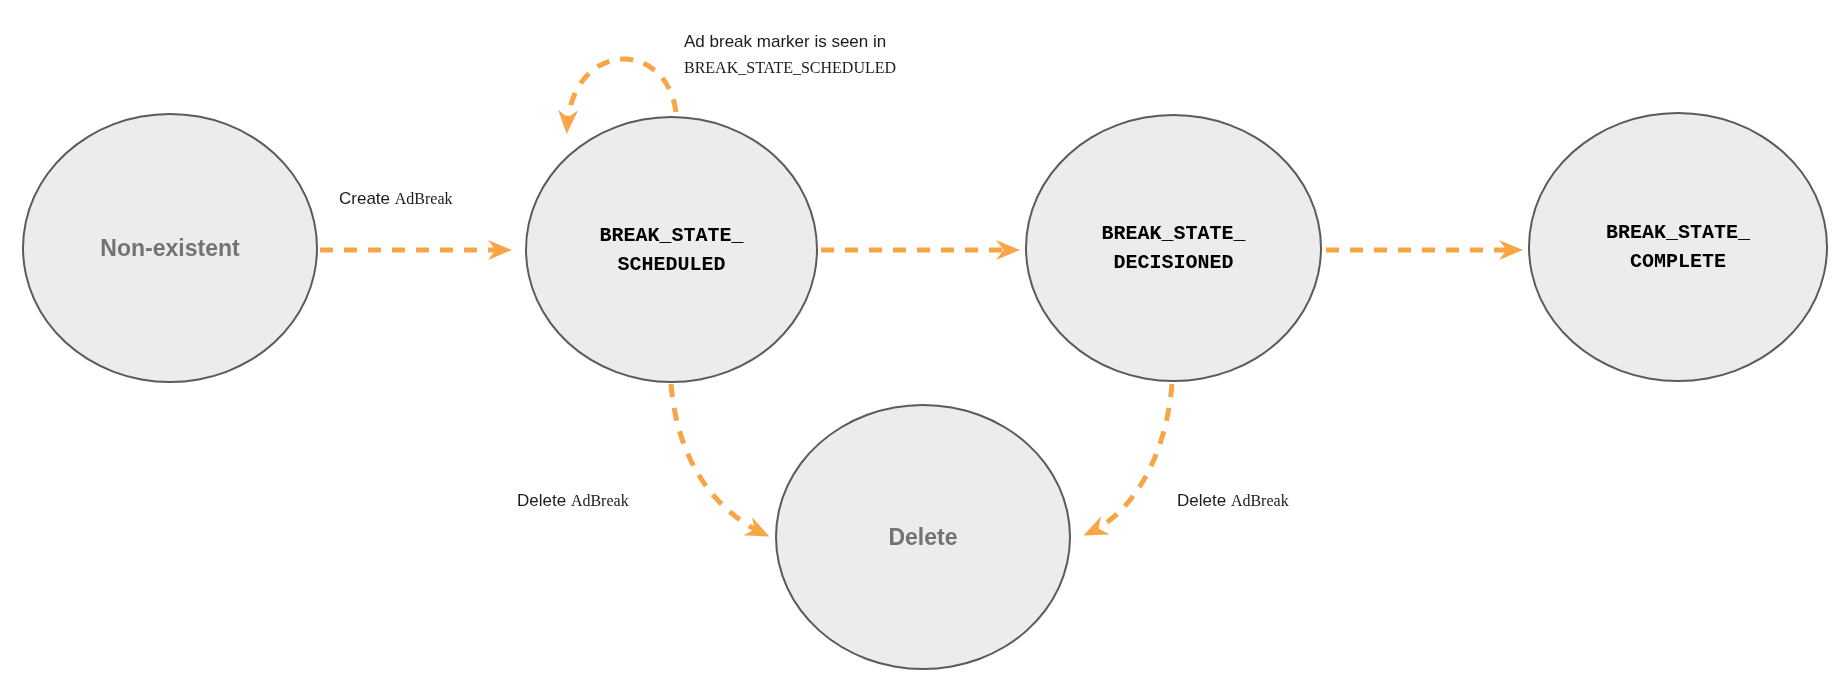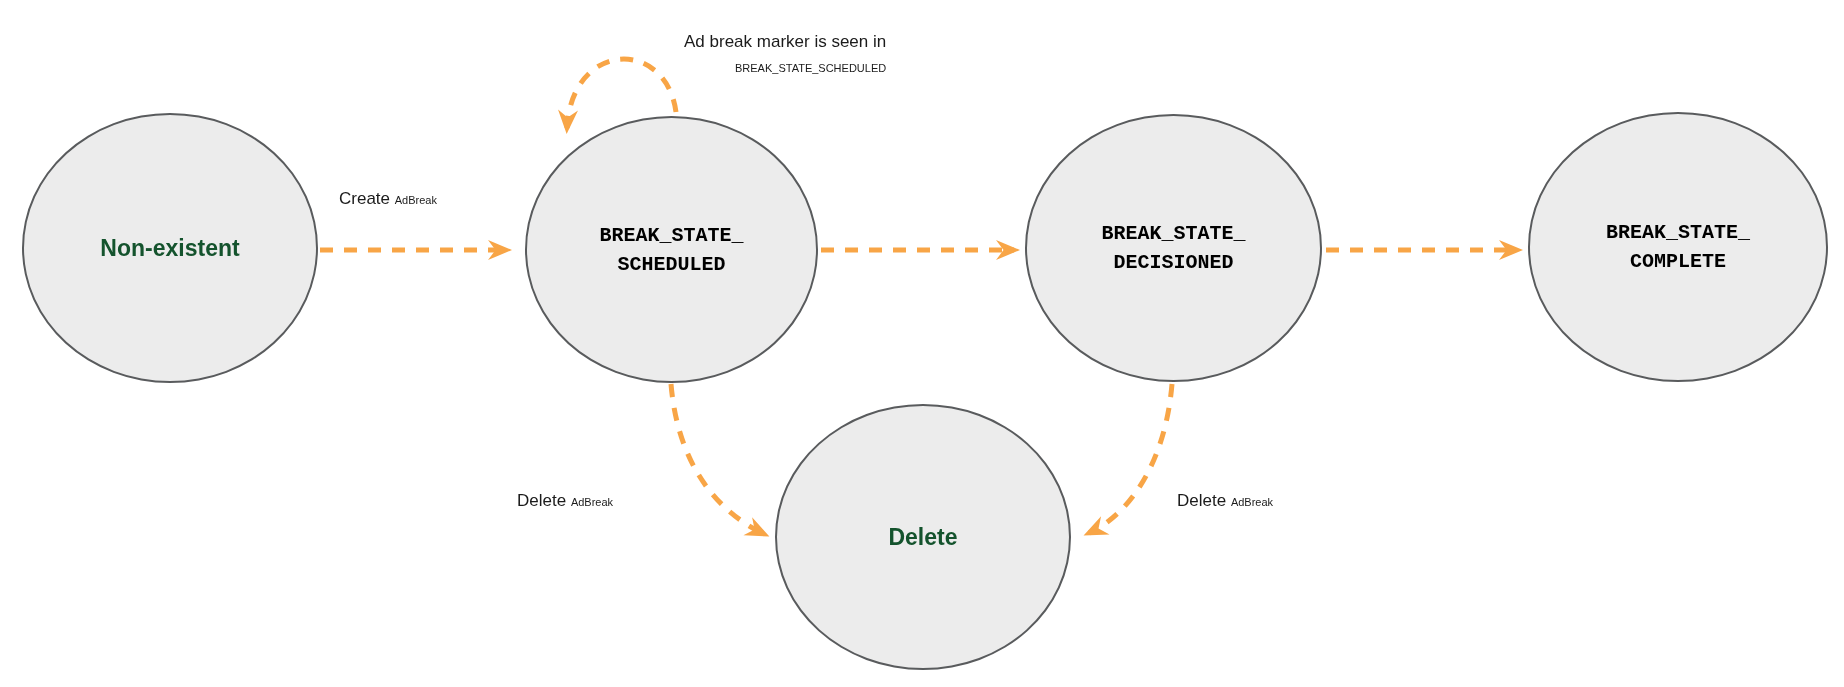--- a/index.html
+++ b/index.html
@@ -32,39 +32,39 @@
     justify-content: center;
     text-align: center;
     box-sizing: border-box;
   }
   .state-label-sans {
     font-family: "Liberation Sans", sans-serif;
     font-weight: bold;
     font-size: 23px;
     line-height: 29px;
     white-space: pre-line;
-    color: #14532d;
+    color: #737373;
   }
   .state-label-mono {
     font-family: Liberation Mono, monospace;
     font-weight: bold;
     font-size: 20px;
     line-height: 29px;
     white-space: pre-line;
     color: #000000;
   }
   .edge-label {
     position: absolute;
     font-size: 17px;
     line-height: 26px;
     white-space: nowrap;
     color: #1b1b1b;
   }
   .sans { font-family: "Liberation Sans", sans-serif; font-size: 17px; }
-  .mono { font-family: Liberation Sans, sans-serif; font-size: 11px; }
+  .mono { font-family: Liberation Serif, serif; font-size: 16px; }
 </style>
 </head>
 <body>
 
 <div class="canvas">
 
   <svg class="edges" viewBox="0 0 1844 687" xmlns="http://www.w3.org/2000/svg">
     <defs>
       <marker id="arrowhead" markerUnits="userSpaceOnUse" markerWidth="26" markerHeight="22" viewBox="0 0 26 22" refX="19" refY="11" orient="auto">
         <path d="M1 1 L25 11 L1 21 L8.5 11 Z" fill="#F8A546"></path>
@@ -100,21 +100,21 @@
   </div>
 
   <div class="state" style="left:775px; top:404px; width:296px; height:266px;">
     <span class="state-label-sans">Delete</span>
   </div>
 
   <div class="edge-label" style="left:339px; top:186px;">
     <span class="sans">Create </span><span class="mono">AdBreak</span>
   </div>
 
-  <div class="edge-label" style="left:684px; top:29px;text-align:right;">
+  <div class="edge-label" style="left:684px; top:29px;">
     <div class="sans">Ad break marker is seen in</div>
     <div class="mono">BREAK_STATE_SCHEDULED</div>
   </div>
 
 
 
   <div class="edge-label" style="left:517px; top:488px;">
     <span class="sans">Delete </span><span class="mono">AdBreak</span>
   </div>
 

